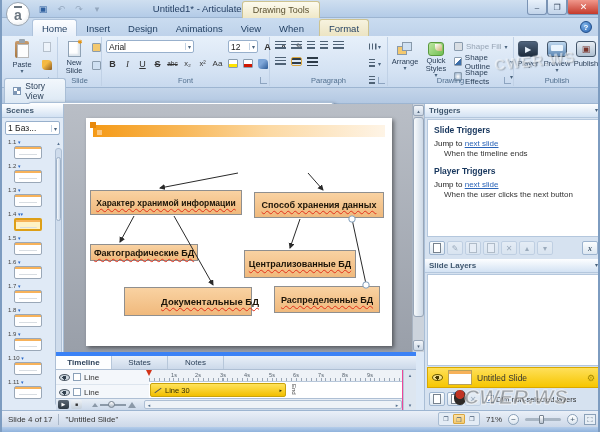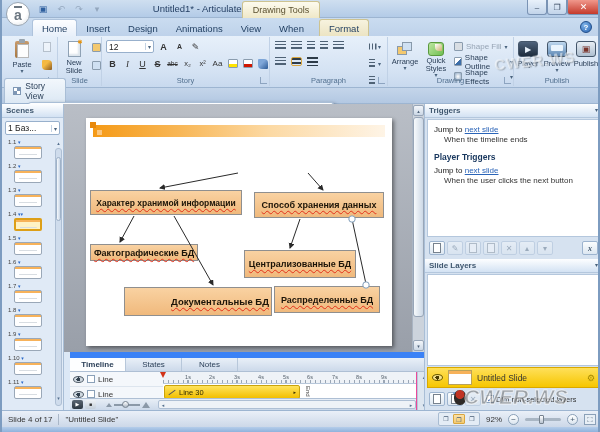--- a/index.html
+++ b/index.html
@@ -127,21 +127,21 @@
   .sbox span { text-decoration:underline; text-decoration-style:wavy; text-decoration-color:#e33019;
                text-decoration-thickness:1px; text-underline-offset:2px; }
   .connsvg { position:absolute; inset:0; pointer-events:none; }
   .vscroll { position:absolute; left:410px; top:104px; width:12px; height:248px; background:#ccd3dc; border-left:1px solid #a9b4c2; }
   .vbtn { position:absolute; left:0; width:11px; height:11px; background:linear-gradient(#f3f6fa,#ccd8e6); border:1px solid #98a6b8;
           font-size:5px; color:#4c6078; text-align:center; line-height:11px; border-radius:2px; }
   .vthumb { position:absolute; left:0; top:13px; width:11px; height:200px; background:linear-gradient(90deg,#f7fafc,#ccd8e6);
             border:1px solid #98a6b8; border-radius:3px; }
 
   
-  .timeline { position:absolute; left:68px; top:352px; width:360px; height:58px; background:#ec4899; border-top:6px solid #3b82f6; }
+  .timeline { position:absolute; left:54px; top:352px; width:360px; height:58px; background:#ec4899; border-top:4px solid #3b82f6; }
   .ttabs { height:14px; display:flex; background:linear-gradient(#e9f0f8,#ccd9ea); border-bottom:1px solid #aebfd4; }
   .ttab { width:56px; font-size:8px; color:#2c4059; text-align:center; line-height:13px; border-right:1px solid #b7c7da; }
   .ttab.active { background:#fdfeff; font-weight:bold; }
   .tnames { position:absolute; left:0; top:14px; width:99px; bottom:12px; background:#f4f7fb; border-right:1px solid #b7c7da; }
   .trow { height:15px; display:flex; align-items:center; gap:3px; padding-left:3px; border-bottom:1px solid #dde5ee; font-size:8px; color:#333; }
   .eye { width:11px; height:7px; border:1px solid #4e5a66; border-radius:50%; background:radial-gradient(circle,#31404e 0 2px,#cfd8e0 2px); }
   .cbox { width:8px; height:8px; background:#fff; border:1px solid #8aa0b8; font-size:7px; line-height:8px; text-align:center; color:#2a57a8; }
   .ruler { position:absolute; left:93px; right:14px; top:14px; height:12px; background:#eef2f7; border-bottom:1px solid #b7c7da;
            background-image:repeating-linear-gradient(90deg,#9aa6b5 0 1px,transparent 1px 4.9px); background-size:100% 3px; background-position:0 100%; background-repeat:no-repeat; }
   .tick { position:absolute; bottom:3px; transform:translateX(-50%); font-size:5.5px; color:#55606c; }
@@ -279,21 +279,25 @@
           </div>
         <div class="smallico">
             <span class="swatch" style="background:#cfe0f2;"></span>
           </div>
       </div>
       <div class="grplabel">Slide</div>
     </div>
 
     <div class="grp" style="left:100px; width:168px;">
       <div style="position:absolute; left:4px; top:3px; display:flex; gap:3px; align-items:center;">
-        <div class="combo" style="width:48px;">
+        <div class="combo" style="width:88px;">
+          <span class="cv">Arial</span>
+          <span class="ca">▾</span>
+        </div>
+        <div class="combo" style="width:30px;margin-left:31px;">
           <span class="cv">12</span>
           <span class="ca">▾</span>
         </div>
         <div class="fbtn" style="font-weight:bold;">A</div>
         <div class="fbtn" style="font-size:7px; font-weight:bold;">A</div>
         <div class="fbtn">✎</div>
       </div>
       <div style="position:absolute; left:4px; top:20px; display:flex; gap:2px; align-items:center;">
         <div class="fbtn" style="font-weight:bold;">B</div>
         <div class="fbtn" style="font-style:italic; font-family:'Liberation Serif',serif;">I</div>
@@ -306,21 +310,21 @@
         <div class="fbtn">
             <span class="swatch" style="background:linear-gradient(#fff 55%,#ffe400 55%); width:10px;"></span>
           </div>
         <div class="fbtn">
             <span class="swatch" style="background:linear-gradient(#fff 55%,#d01600 55%); width:10px;"></span>
           </div>
         <div class="fbtn">
             <span class="brushico" style="background:linear-gradient(135deg,#7ea6d8 40%,#2c5a96);"></span>
           </div>
       </div>
-      <div class="grplabel">Story</div>
+      <div class="grplabel">Font</div>
       <div class="dlg"></div>
     </div>
 
     <div class="grp" style="left:268px; width:118px;">
       <div style="position:absolute; left:5px; top:4px; display:flex; gap:5px; align-items:center;">
         <span class="licon"></span>
         <span class="licon"></span>
         <span class="licon" style="width:8px;"></span>
         <span class="licon" style="width:8px;"></span>
         <span class="licon"></span>
@@ -483,21 +487,21 @@
       </div>
       <div class="sbox" style="left:168px; top:74px; width:130px; height:26px; font-size:9px;">
         <span>Способ хранения данных</span>
       </div>
       <div class="sbox" style="left:4px; top:126px; width:108px; height:17px; font-size:9px;">
         <span>Фактографические БД</span>
       </div>
       <div class="sbox" style="left:158px; top:132px; width:112px; height:28px; font-size:9px;">
         <span>Централизованные БД</span>
       </div>
-      <div class="sbox" style="left:38px; top:169px; width:148px; height:29px; font-size:9.5px;padding-left:44px;">
+      <div class="sbox" style="left:38px; top:169px; width:128px; height:29px; font-size:9.5px;padding-left:44px;">
         <span>Документальные БД</span>
       </div>
       <div class="sbox" style="left:188px; top:168px; width:106px; height:27px; font-size:9px;">
         <span>Распределенные БД</span>
       </div>
 
       <svg class="connsvg" width="306" height="228" viewBox="0 0 306 228">
         <defs>
           <marker id="ah" markerWidth="7" markerHeight="7" refX="5" refY="3" orient="auto">
             <path d="M0,0 L6,3 L0,6 z" fill="#2a2a2a"></path>
@@ -581,20 +585,21 @@
       <span>▾</span>
     </div>
   </div>
 
   <div class="rightpanel">
     <div class="phead">
       <span>Triggers</span>
       <span class="pdown">▾</span>
     </div>
     <div class="trigbody">
+      <div class="trigtitle">Slide Triggers</div>
       <div class="trigline"><span>Jump to </span><span class="triglink">next slide</span></div>
       <div class="trigwhen">When the timeline ends</div>
       <div class="trigtitle">Player Triggers</div>
       <div class="trigline"><span>Jump to </span><span class="triglink">next slide</span></div>
       <div class="trigwhen">When the user clicks the next button</div>
     </div>
     <div class="ptool">
       <div class="tbtn">
           <span class="mini-doc"></span>
         </div>
@@ -643,21 +648,21 @@
   <div class="statusbar">
     <span>Slide 4 of 17</span>
     <span class="ssep"></span>
     <span>"Untitled Slide"</span>
     <span class="sspacer"></span>
     <div class="viewbtns">
       <span class="vwb">❐</span>
       <span class="vwb active">❐</span>
       <span class="vwb">❐</span>
     </div>
-    <span>92%</span>
+    <span>71%</span>
     <span class="zbtn">−</span>
     <span class="zsl">
         <span class="kn"></span>
       </span>
     <span class="zbtn">+</span>
     <span class="fit">⛶</span>
   </div>
 
   <div class="bottomstrip"></div>
 </div>

